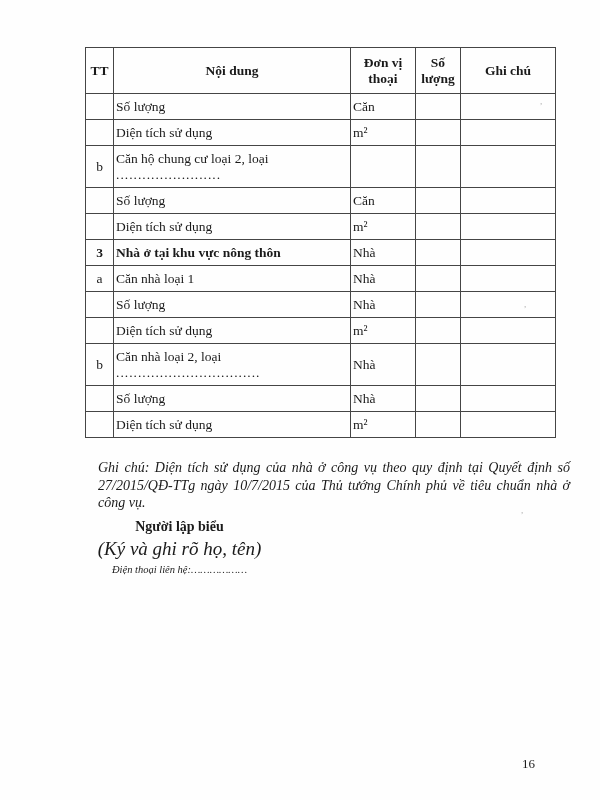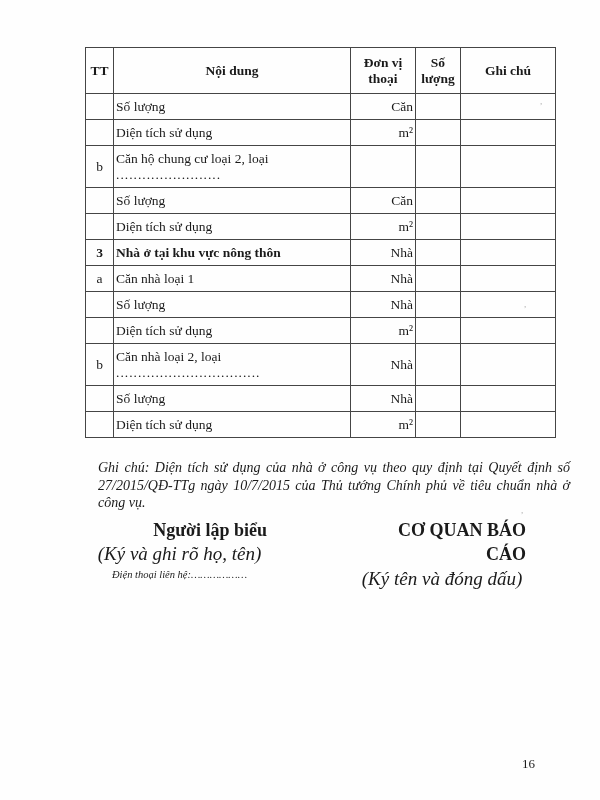--- a/index.html
+++ b/index.html
@@ -32,21 +32,21 @@
   table.report tbody tr{height:26px;}
   table.report tbody tr.double{height:42px;}
   th{
     font-weight:bold;
     text-align:center;
     line-height:1.15;
     font-size:13.5px;
   }
   td.tt{text-align:center;}
   td.nd{padding-left:9px;line-height:1.3;}
-  td.unit{text-align:right;}
+  td.unit{text-align:left;}
   td.note{text-align:right;padding-right:11px;}
   tr.bold-row td{font-weight:bold;}
   .dots-line{letter-spacing:1px;line-height:1.1;}
 
   
   .footnote{
     position:absolute;
     left:85px;top:446px;
     width:472px;
     font-style:italic;
@@ -58,21 +58,21 @@
 
   
   .sig-left{
     position:absolute;left:92px;top:518px;width:175px;
     text-align:center;
   }
   .sig-right{
     position:absolute;left:358px;top:518px;width:168px;
     text-align:center;
   }
-  .sig-title{font-weight:bold;font-size:18px;line-height:1.35;text-align:right;}
+  .sig-title{font-weight:bold;font-size:14px;line-height:1.35;}
   .sig-sub{font-style:italic;font-size:19px;line-height:1.3;}
   .sig-contact{font-style:italic;font-weight:normal;font-size:10.5px;line-height:1.5;}
 
   
   .page-number{
     position:absolute;left:522px;top:756px;
     font-size:13px;
     text-align:right;
   }
 
@@ -203,24 +203,20 @@
   </table>
 
   <p class="footnote">Ghi chú: Diện tích sử dụng của nhà ở công vụ theo quy định tại Quyết định số 27/2015/QĐ-TTg ngày 10/7/2015 của Thủ tướng Chính phủ về tiêu chuẩn nhà ở công vụ.</p>
 
   <div class="sig-left">
     <div class="sig-title">Người lập biểu</div>
     <div class="sig-sub">(Ký và ghi rõ họ, tên)</div>
     <div class="sig-contact">Điện thoại liên hệ:………………</div>
   </div>
 
-  <div class="sig-right">
-    <div class="sig-title">CƠ QUAN BÁO CÁO</div>
-    <div class="sig-sub">(Ký tên và đóng dấu)</div>
-  </div>
 
   <div class="page-number">16</div>
 
   <span class="artifact a1">,</span>
   <span class="artifact a2">,</span>
   <span class="artifact a3">,</span>
 
 </div>
 
 </body></html>

